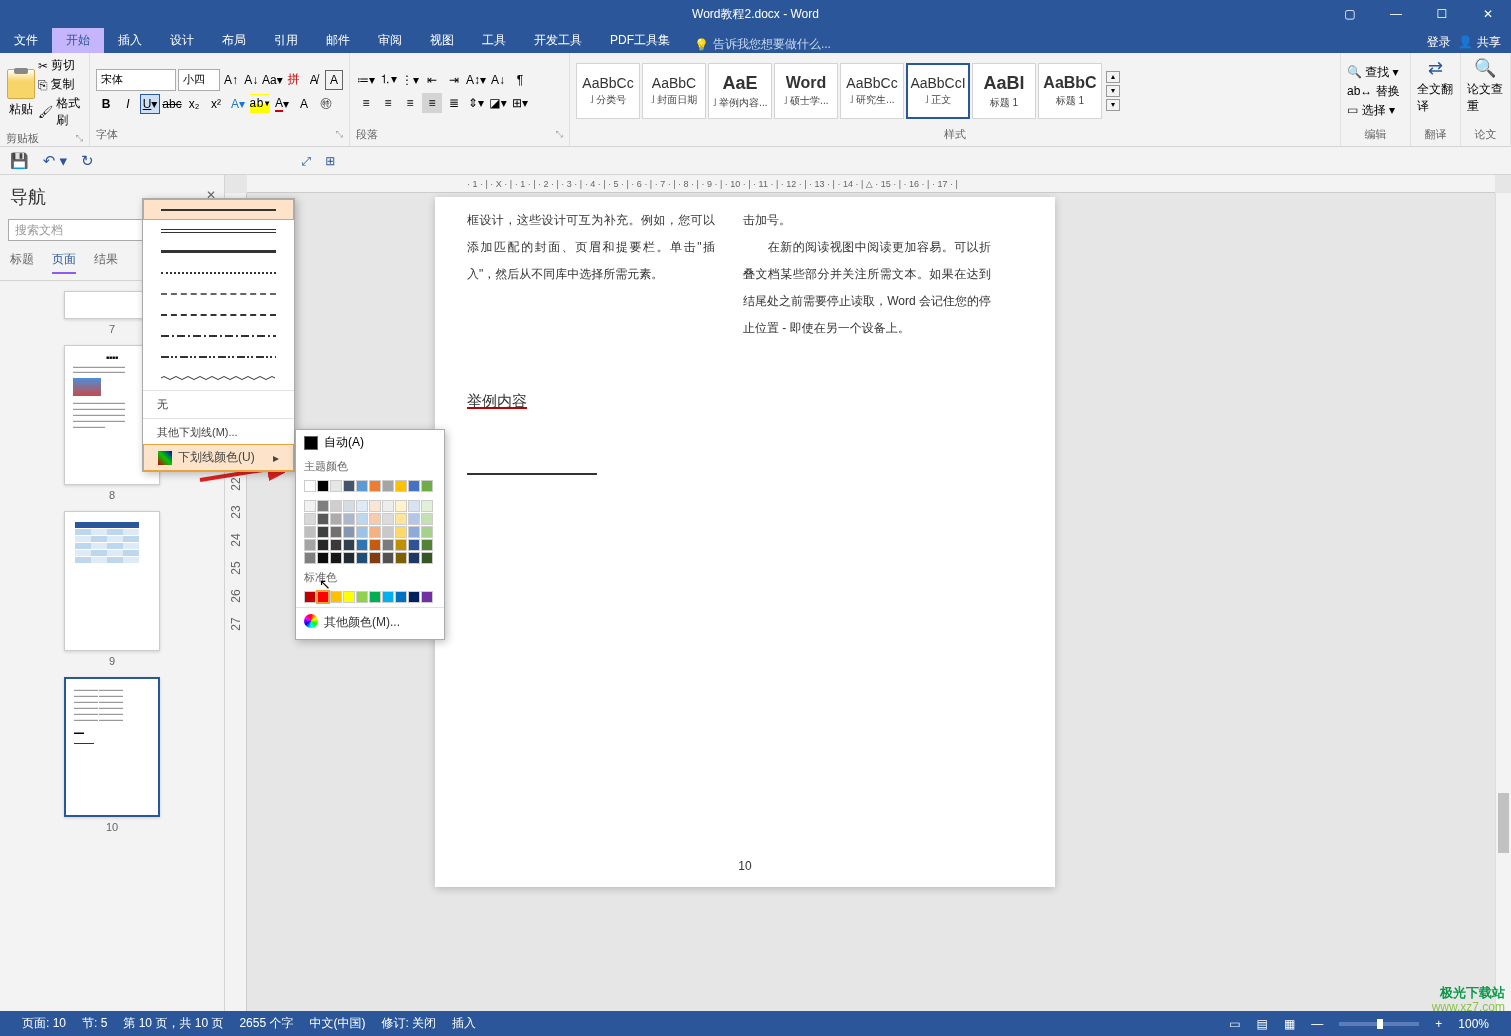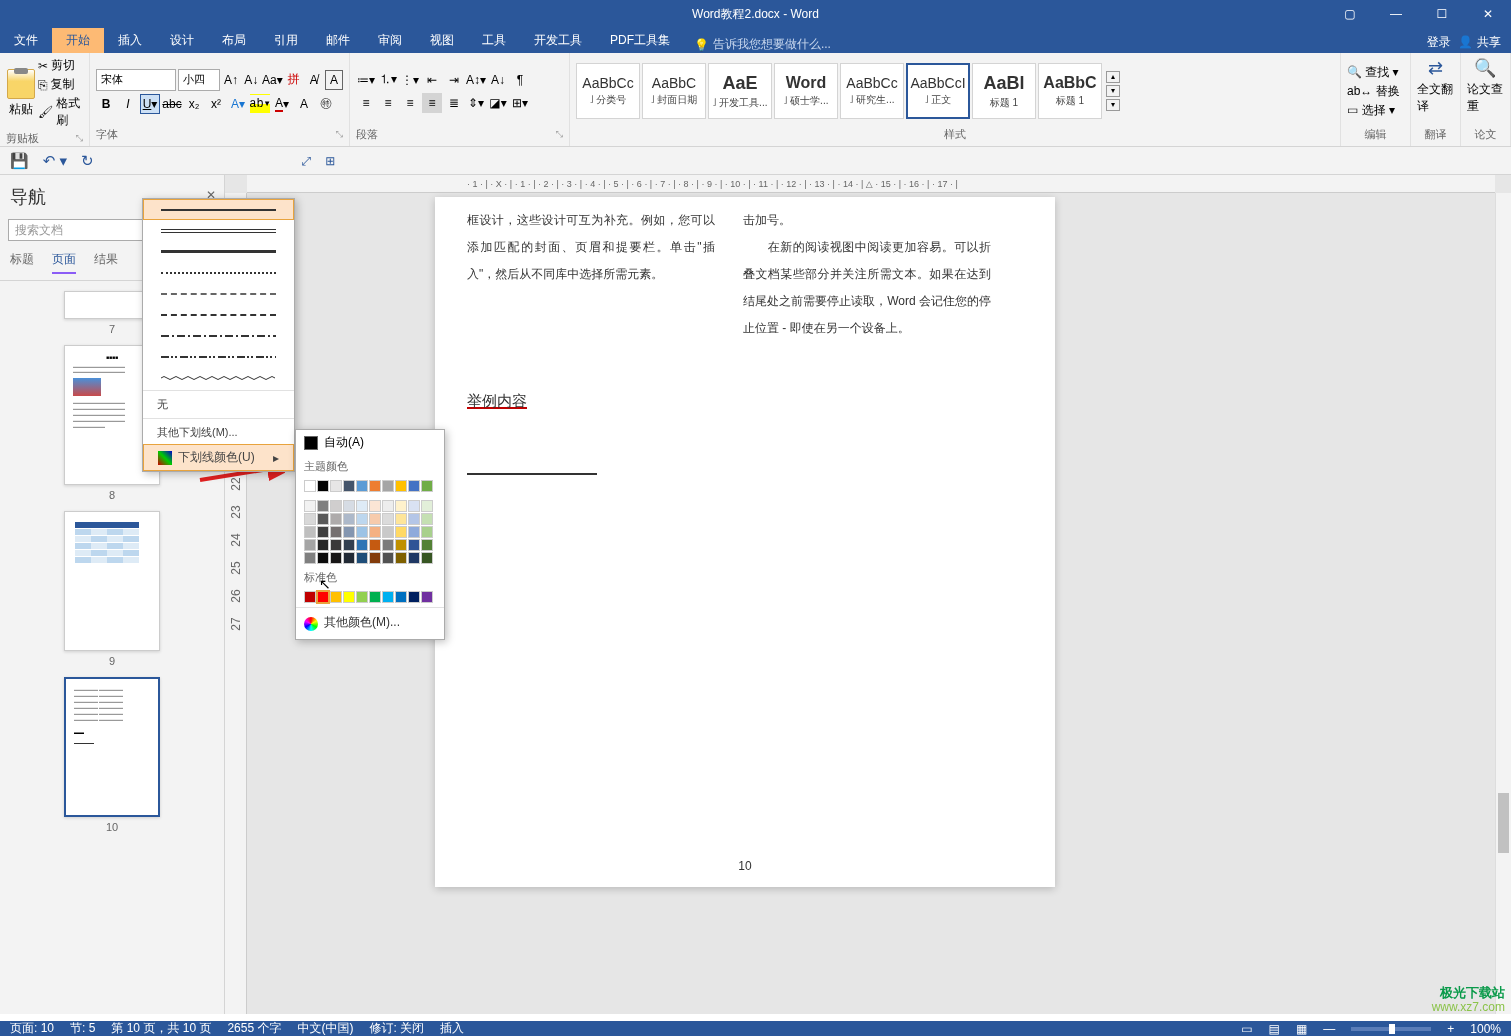--- a/index.html
+++ b/index.html
@@ -3,21 +3,21 @@
 <meta charset="utf-8">
 <style>
 *{margin:0;padding:0;box-sizing:border-box;font-family:"Microsoft YaHei","Segoe UI",sans-serif;font-size:12px;}
 body{background:#fff;overflow:hidden;width:1511px;height:1036px;position:relative;}
 .titlebar{background:#2b579a;height:28px;display:flex;align-items:center;justify-content:center;color:#fff;position:relative;}
 .titlebar .doc-title{font-size:12px;}
 .titlebar .win-controls{position:absolute;right:0;display:flex;gap:0;}
 .titlebar .win-controls div{width:46px;height:28px;display:flex;align-items:center;justify-content:center;color:#fff;}
 .menubar{background:#2b579a;height:25px;display:flex;align-items:flex-end;color:#fff;}
 .menubar .tab{padding:4px 14px;font-size:12px;cursor:pointer;}
-.menubar .tab.active{background:#fdba74;color:#2b579a;}
+.menubar .tab.active{background:#c4b5fd;color:#2b579a;}
 .menubar .spacer{flex:1;}
 .menubar .tell-me{display:flex;align-items:center;color:#c8d7ee;padding:0 10px;gap:4px;}
 .menubar .right-items{display:flex;gap:8px;padding:2px 10px;text-align:center;}
 .menubar .right-items div{font-size:12px;}
 .ribbon{background:#f3f3f3;height:94px;border-bottom:1px solid #d4d4d4;display:flex;}
 .ribbon-group{border-right:1px solid #e1e1e1;display:flex;flex-direction:column;justify-content:space-between;padding:4px 6px 2px;}
 .ribbon-group-label{text-align:center;color:#666;font-size:11px;padding:2px 0;}
 .ribbon-group-content{flex:1;display:flex;align-items:center;}
 .clip-group{width:90px;}
 .clip-content{display:flex;gap:2px;}
@@ -61,35 +61,35 @@
 .thumb-wrap{display:flex;flex-direction:column;align-items:center;}
 .doc-area{flex:1;background:#e6e6e6;position:relative;overflow:hidden;}
 .ruler-h{position:absolute;top:0;left:22px;right:16px;height:18px;background:#f3f3f3;border-bottom:1px solid #ccc;font-size:9px;color:#666;display:flex;align-items:center;padding-left:220px;}
 .ruler-v{position:absolute;top:18px;left:0;width:22px;bottom:0;background:#f3f3f3;border-right:1px solid #ccc;font-size:9px;color:#666;display:flex;flex-direction:column;align-items:center;padding-top:4px;gap:14px;}
 .page{position:absolute;top:22px;left:210px;width:620px;height:690px;background:#fff;box-shadow:0 2px 8px rgba(0,0,0,0.2);padding:10px 32px;}
 .page-text{font-family:"SimSun","宋体",serif;font-size:14px;line-height:27px;color:#333;display:flex;gap:28px;}
 .col{width:248px;text-align:justify;}
 .sample-heading{font-family:"SimSun",serif;font-size:15px;color:#333;text-decoration:underline;text-decoration-color:#c00000;text-decoration-thickness:2px;margin-top:50px;}
 .sample-line{width:130px;border-bottom:2px solid #333;margin-top:62px;}
 .page-num{position:absolute;bottom:14px;left:0;right:0;text-align:center;font-size:12px;color:#333;}
-.statusbar{position:absolute;bottom:0;left:0;right:0;height:15px;background:#2b579a;color:#fff;display:flex;align-items:center;padding:0 10px;gap:16px;font-size:11px;}
+.statusbar{position:absolute;bottom:0;left:0;right:0;height:25px;background:#2b579a;color:#fff;display:flex;align-items:center;padding:0 22px;gap:16px;font-size:11px;}
 .statusbar .spacer{flex:1;}
 .dropdown{position:absolute;top:198px;left:142px;width:153px;background:#fff;border:1px solid #ababab;box-shadow:2px 2px 8px rgba(0,0,0,0.25);z-index:100;}
 .dd-item{height:21px;display:flex;align-items:center;justify-content:center;padding:0 14px;position:relative;}
 .dd-item.hover{background:#fde3ca;border:1px solid #e8a33d;}
 .dd-line{width:115px;}
 .dd-sep{height:1px;background:#e1e1e1;margin:2px 0;}
 .dd-text{padding:4px 14px;font-size:11px;color:#444;text-align:left;}
 .dd-text.sel{background:#fde3ca;border:1px solid #e8a33d;display:flex;justify-content:space-between;align-items:center;}
 .color-popup{position:absolute;top:429px;left:295px;width:150px;background:#fff;border:1px solid #ababab;box-shadow:2px 2px 8px rgba(0,0,0,0.25);z-index:101;padding-bottom:4px;}
 .cp-row{display:flex;align-items:center;padding:4px 8px;gap:6px;font-size:11px;}
 .cp-label{font-size:11px;color:#666;padding:4px 8px;}
 .cp-grid{display:flex;flex-wrap:wrap;gap:1px;padding:2px 8px;}
 .cp-sw{width:12px;height:12px;border:1px solid #ccc;}
-.cp-more{padding:4px 8px;font-size:11px;color:#333;display:flex;align-items:flex-end;gap:6px;}
+.cp-more{padding:4px 8px;font-size:11px;color:#333;display:flex;align-items:flex-start;gap:6px;}
 .watermark{position:absolute;right:6px;bottom:22px;color:#0a9a4a;font-size:11px;text-align:right;line-height:14px;z-index:200;}
 .watermark .logo{font-size:13px;color:#0a9a4a;font-weight:bold;}
 .lines-solid{border-top:2px solid #333;}
 .lines-double{border-top:4px double #333;}
 .lines-thick{border-top:3px solid #333;}
 .lines-dotted{border-top:2px dotted #333;}
 .lines-dashed{border-top:1.5px dashed #666;}
 .scrollbar-v{position:absolute;right:0;top:18px;bottom:0;width:16px;background:#f3f3f3;border-left:1px solid #ddd;}
 .scroll-thumb{position:absolute;left:2px;right:2px;top:600px;height:60px;background:#c1c1c1;border-radius:0;}
 svg.wave{stroke:#333;fill:none;}
@@ -240,21 +240,21 @@
         <div class="style-item">
           <div class="style-preview" style="">AaBbCc</div>
           <div class="style-name">˩ 分类号</div>
         </div>
         <div class="style-item">
           <div class="style-preview" style="">AaBbC</div>
           <div class="style-name">˩ 封面日期</div>
         </div>
         <div class="style-item">
           <div class="style-preview" style="font-weight:bold;font-size:18px;">AaE</div>
-          <div class="style-name">˩ 开发工具...</div>
+          <div class="style-name">˩ 举例内容...</div>
         </div>
         <div class="style-item">
           <div class="style-preview" style="font-weight:bold;font-size:16px;">Word</div>
           <div class="style-name">˩ 硕士学...</div>
         </div>
         <div class="style-item">
           <div class="style-preview" style="">AaBbCc</div>
           <div class="style-name">˩ 研究生...</div>
         </div>
         <div class="style-item sel">

